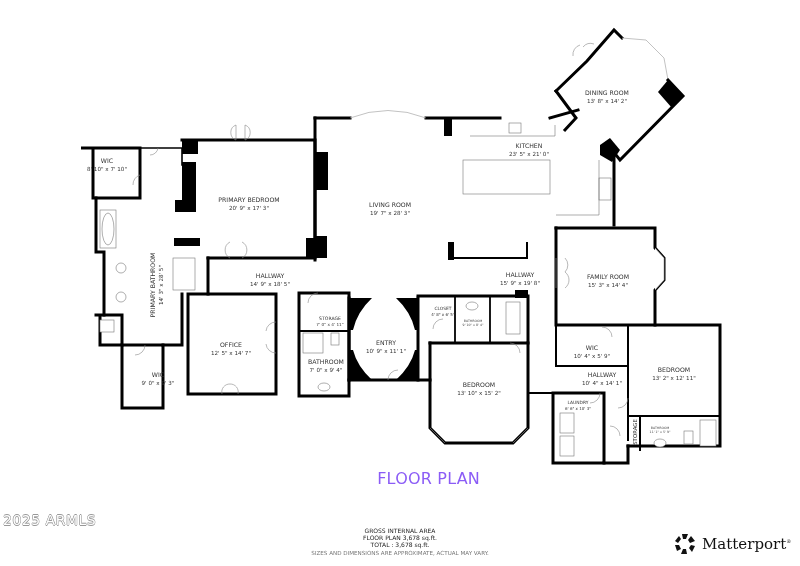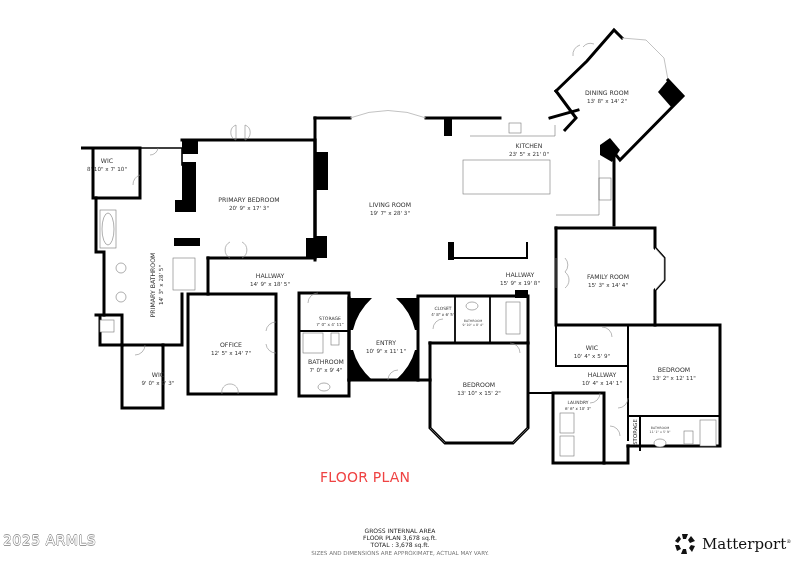--- a/index.html
+++ b/index.html
@@ -8,27 +8,27 @@
   .room-label { font-family:"DejaVu Sans", sans-serif; font-size:6.2px; fill:#333; text-anchor:middle; }
   .room-dim { font-family:"DejaVu Sans", sans-serif; font-size:5.6px; fill:#333; text-anchor:middle; }
   .room-label-sm { font-family:"DejaVu Sans", sans-serif; font-size:3.2px; fill:#444; text-anchor:middle; }
   .wall { stroke:#000; fill:none; stroke-linecap:square; }
   .thin { stroke:#777; fill:none; stroke-width:0.6; }
   .door { stroke:#888; fill:none; stroke-width:0.6; }
   .solid { fill:#000; }
   .win { stroke:#999; fill:#fff; stroke-width:0.6; }
   .fixture { stroke:#777; fill:#fff; stroke-width:0.6; }
 
-  .floor-title { position:absolute; left:320px; top:469px; width:160px; text-align:left;
-    font-family:"DejaVu Sans", sans-serif; font-size:14px; color:#ef4444; letter-spacing:0.2px; }
+  .floor-title { position:absolute; left:320px; top:469px; width:160px; text-align:right;
+    font-family:"DejaVu Sans", sans-serif; font-size:16px; color:#8b5cf6; letter-spacing:0.2px; }
   .gross { position:absolute; left:290px; top:527px; width:220px; text-align:center;
     font-family:"DejaVu Sans", sans-serif; font-size:6px; line-height:7.2px; color:#222; }
   .disclaimer { position:absolute; left:250px; top:550px; width:300px; text-align:center;
     font-family:"DejaVu Sans", sans-serif; font-size:5.6px; color:#777; }
-  .copyright { position:absolute; left:3px; top:532px; font-family:"DejaVu Sans", sans-serif;
+  .copyright { position:absolute; left:3px; top:512px; font-family:"DejaVu Sans", sans-serif;
     font-size:14px; color:#fff; letter-spacing:0.5px;
     text-shadow: -0.6px 0 #999, 0.6px 0 #999, 0 -0.6px #999, 0 0.6px #999; }
   .brand { position:absolute; left:674px; top:533px; display:flex; align-items:center; gap:6px; }
   .brand-name { font-family:"DejaVu Serif", serif; font-size:15px; color:#111; }
   .brand-reg { font-family:"DejaVu Serif", serif; font-size:5px; vertical-align:super; }
 </style>
 </head>
 <body>
 
 <svg id="plan" viewBox="0 0 800 566" xmlns="http://www.w3.org/2000/svg">

